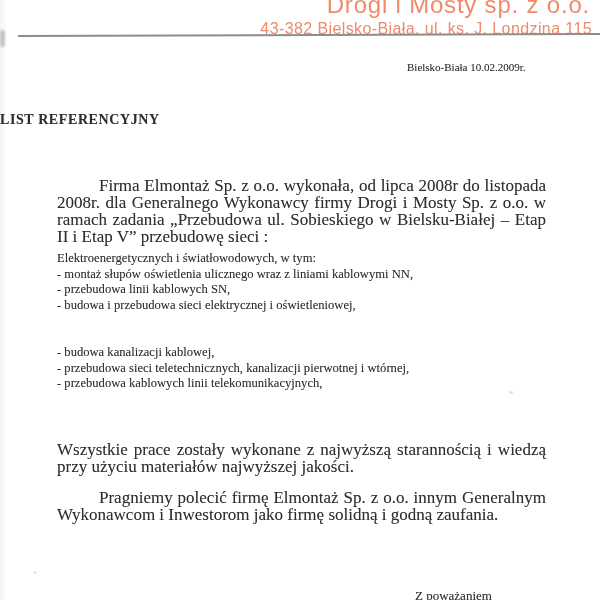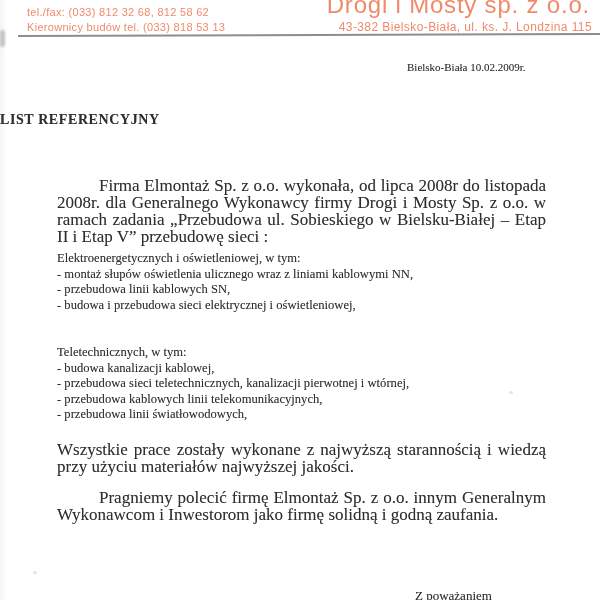--- a/index.html
+++ b/index.html
@@ -32,21 +32,21 @@
     font-size: 11px;
     line-height: 15px;
     color: #ef8a6b;
     letter-spacing: 0.3px;
     white-space: nowrap;
   }
   .lh-address {
     position: absolute;
     right: 8px; top: 20px;
     font-family: "Liberation Sans", sans-serif;
-    font-size: 12px;
+    font-size: 16px;
     color: #ef8a6b;
     letter-spacing: 0.4px;
     white-space: nowrap;
   }
   .lh-rule {
     position: absolute;
     left: 18px; right: 0; top: 34px;
     height: 2px;
     background: #8d8d8d;
     transform: rotate(-0.18deg);
@@ -132,49 +132,43 @@
   .speck-1 { left: 509px; top: 391px; width: 4px; height: 3px; }
   .speck-2 { left: 33px;  top: 571px; width: 4px; height: 3px; }
 </style>
 </head>
 <body>
 
 <div class="page">
 
   <div class="lh-company">Drogi i Mosty sp. z o.o.</div>
 
-  <div class="lh-contact">
-    <div>tel./fax: (033) 812 32 68, 812 58 62</div>
-    <div>Kierownicy budów tel. (033) 818 53 13</div>
-  </div>
 
   <div class="lh-address">43-382 Bielsko-Biała, ul. ks. J. Londzina 115</div>
 
   <div class="lh-rule"></div>
 
 
   <div class="date-line txt">Bielsko-Biała 10.02.2009r.</div>
 
   <div class="doc-title txt">LIST REFERENCYJNY</div>
 
   <div class="para indent para-intro txt">Firma Elmontaż Sp. z o.o. wykonała, od lipca 2008r do listopada 2008r. dla Generalnego Wykonawcy firmy Drogi i Mosty Sp. z o.o. w ramach zadania „Przebudowa ul. Sobieskiego w Bielsku-Białej – Etap II i Etap V” przebudowę sieci :</div>
 
   <div class="list-block list-electro txt">
-    <div class="line">Elektroenergetycznych i oświetleniowej, w tym:</div>
+    <div class="line">Elektroenergetycznych i światłowodowych, w tym:</div>
     <div class="line">- montaż słupów oświetlenia ulicznego wraz z liniami kablowymi NN,</div>
     <div class="line">- przebudowa linii kablowych SN,</div>
     <div class="line">- budowa i przebudowa sieci elektrycznej i oświetleniowej,</div>
   </div>
 
   <div class="list-block list-tele txt">
-    <div class="line">Teletechnicznych, w tym:</div>
     <div class="line">- budowa kanalizacji kablowej,</div>
     <div class="line">- przebudowa sieci teletechnicznych, kanalizacji pierwotnej i wtórnej,</div>
     <div class="line">- przebudowa kablowych linii telekomunikacyjnych,</div>
-    <div class="line">- przebudowa linii światłowodowych,</div>
   </div>
 
   <div class="para para-quality txt">Wszystkie prace zostały wykonane z najwyższą starannością i wiedzą przy użyciu materiałów najwyższej jakości.</div>
   <div class="para indent para-recom txt">Pragniemy polecić firmę Elmontaż Sp. z o.o. innym Generalnym Wykonawcom i Inwestorom jako firmę solidną i godną zaufania.</div>
 
   <div class="signoff txt">Z poważaniem</div>
 
   <div class="smudge-left"></div>
   <div class="speck speck-1"></div>
   <div class="speck speck-2"></div>

